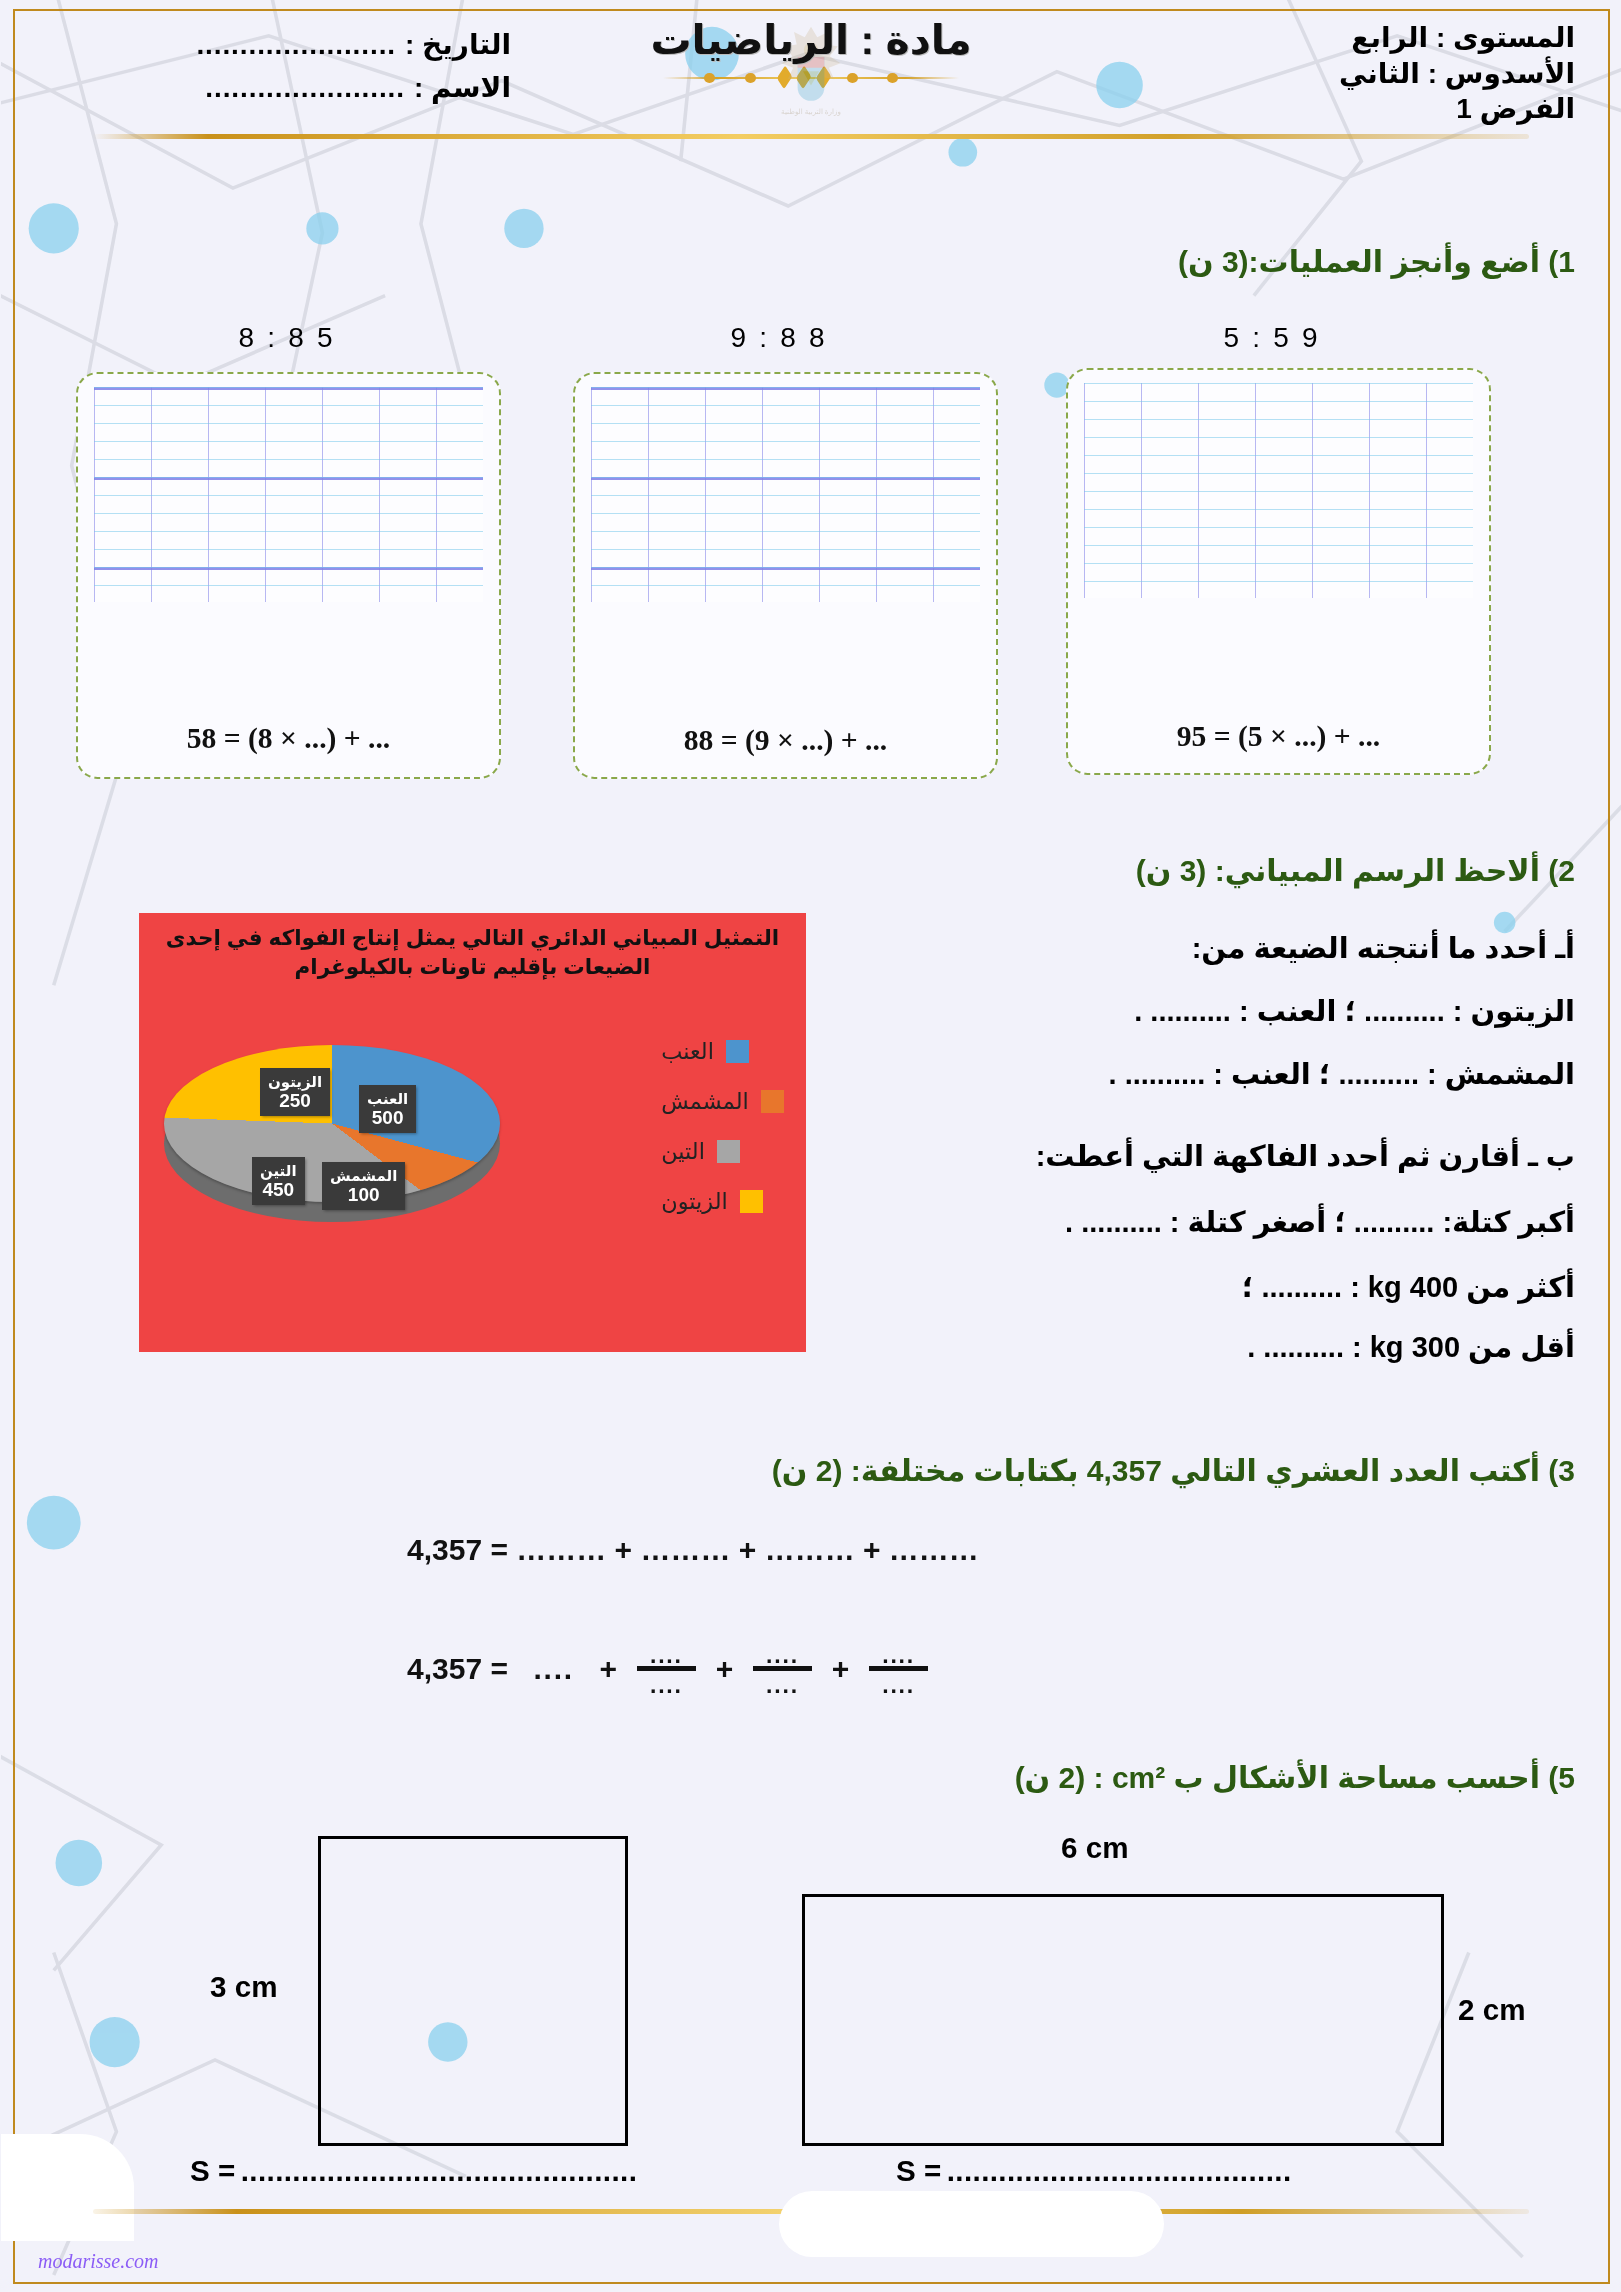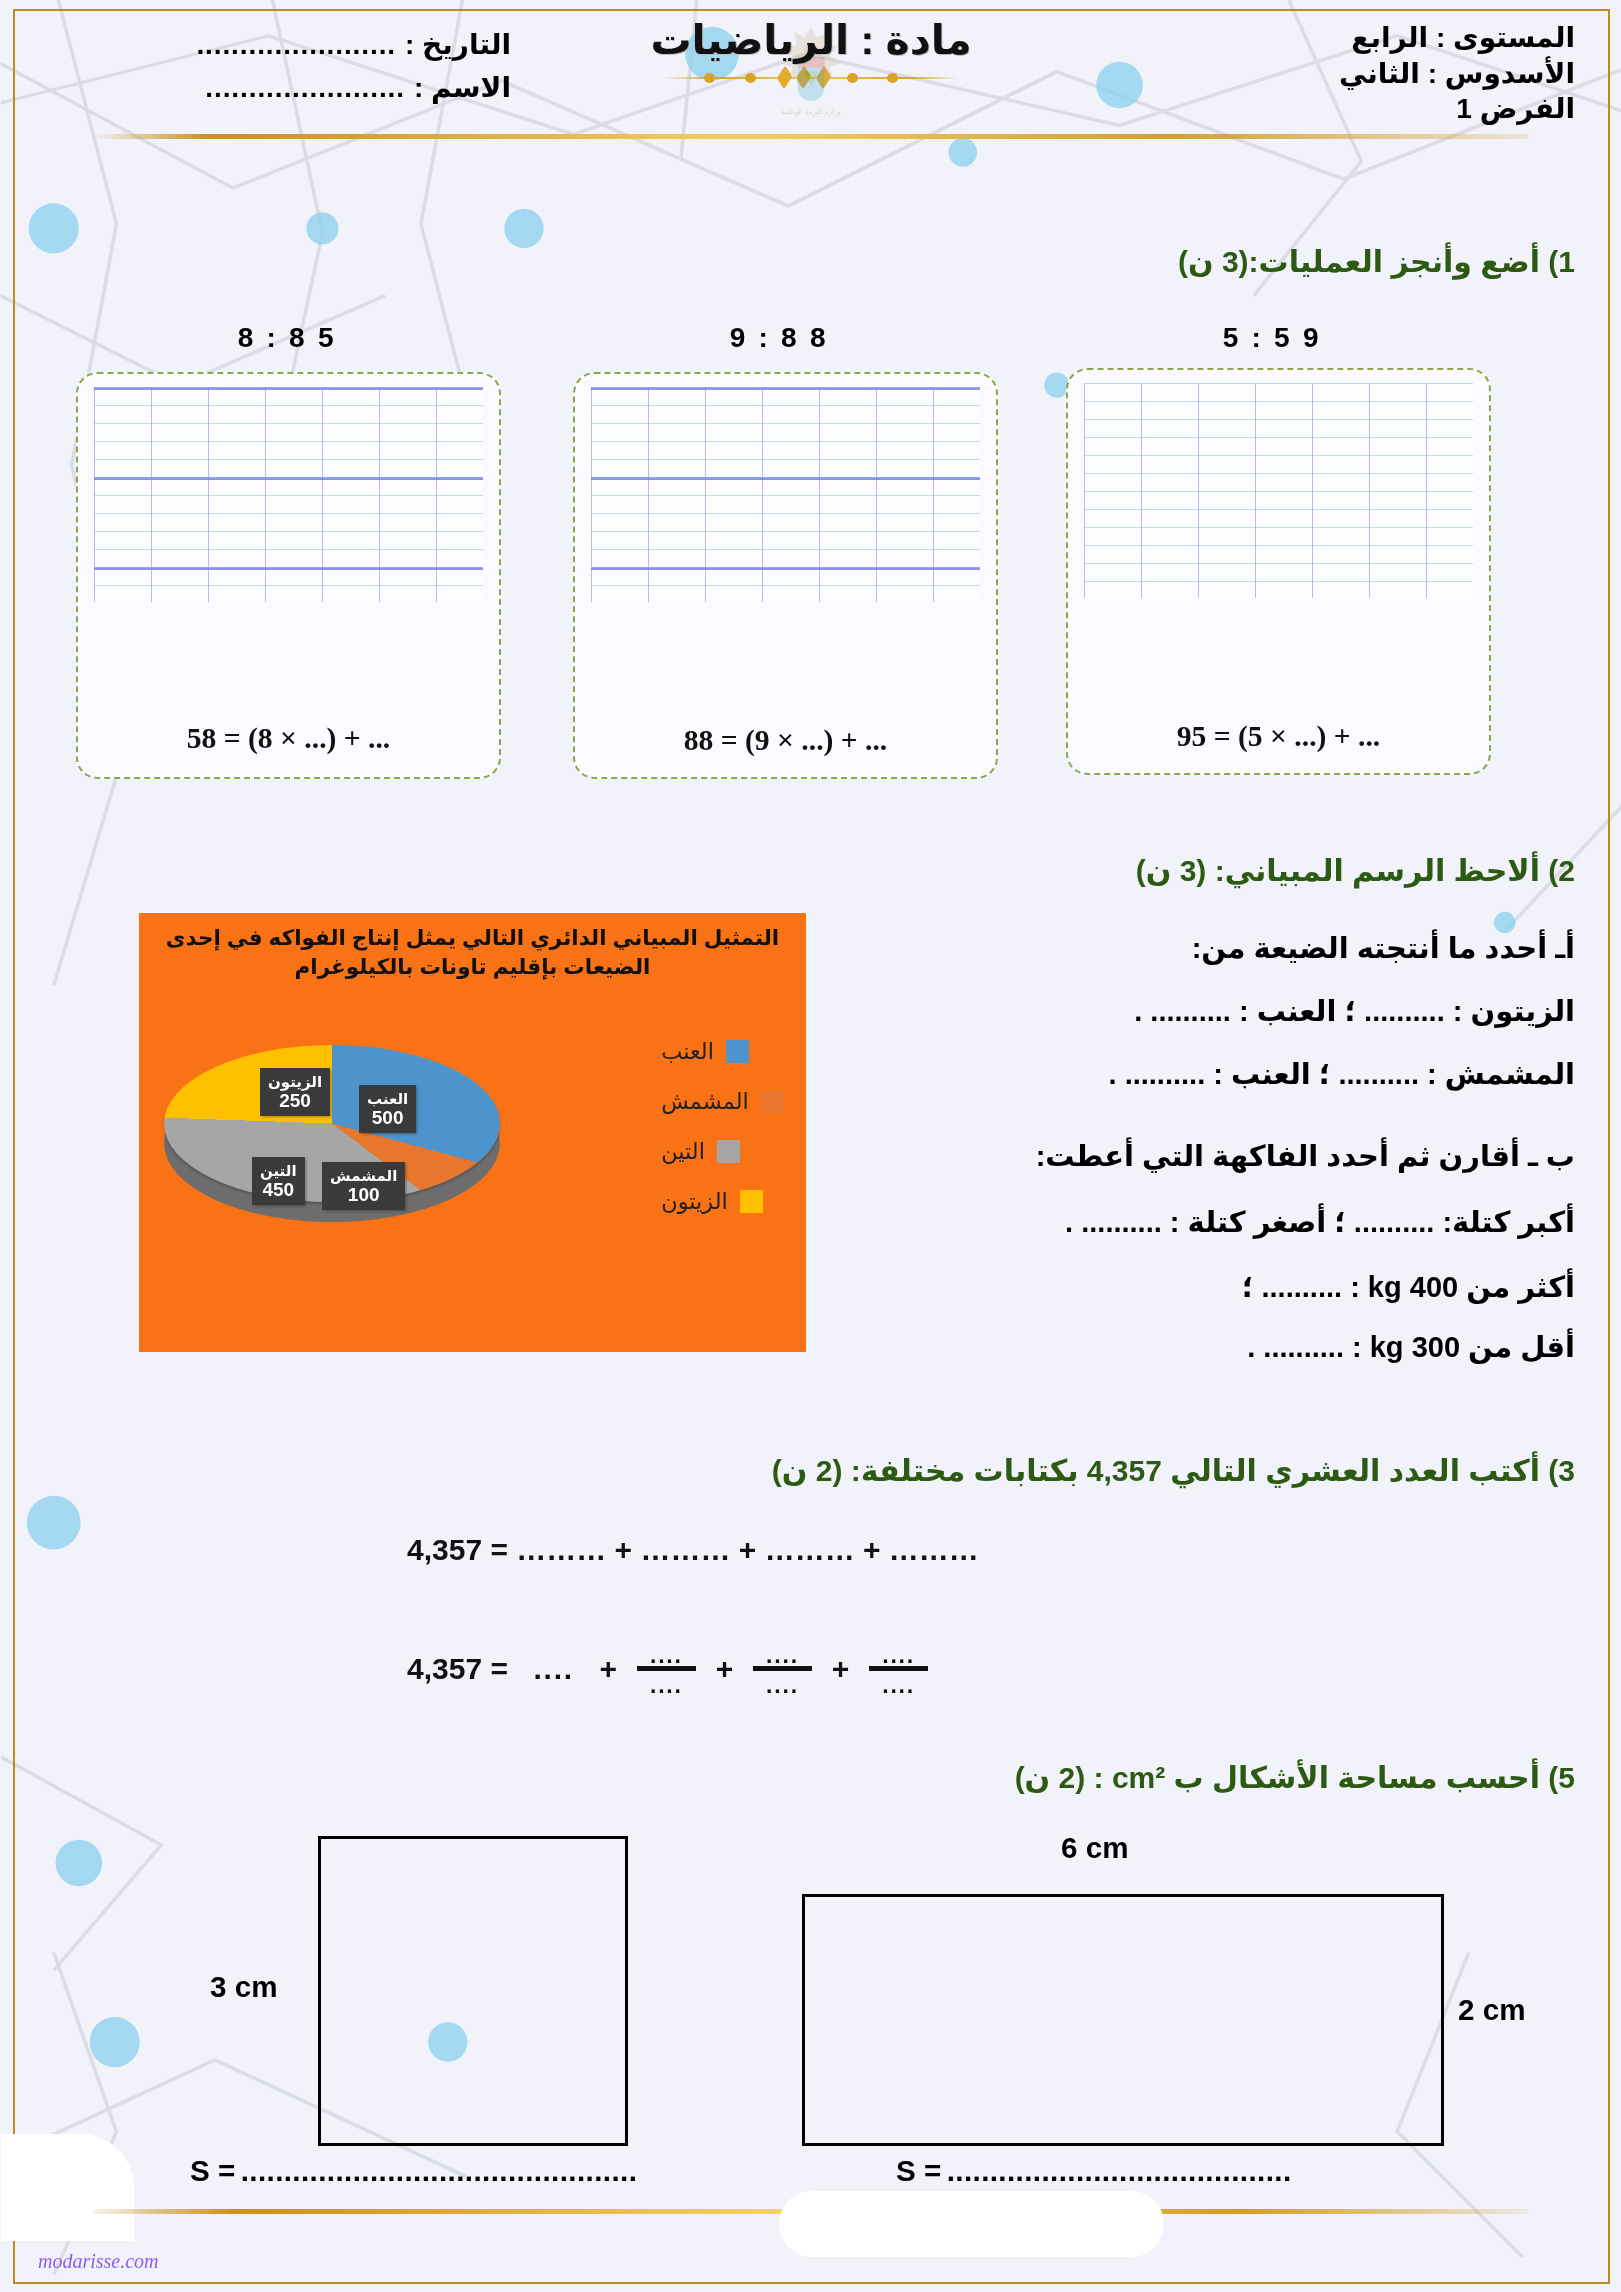--- a/index.html
+++ b/index.html
@@ -40,21 +40,21 @@
   .orn .o{position:absolute;top:5.4px;width:10.7px;height:9.9px;background:#dba22a;border-radius:50%;}
   .gold-rule{position:absolute;left:93px;right:93px;top:134px;height:4.5px;
     background:linear-gradient(90deg,rgba(201,145,26,0) 0%,#c9911a 8%,#f3cd62 45%,#d2a12b 75%,rgba(201,145,26,.15) 100%);
     border-radius:2.7px;}
 
   
   .ex-head{position:absolute;right:47px;font-weight:bold;color:#2c5a12;
     font-size:30px;white-space:nowrap;text-align:right;}
 
   
-  .op-label{position:absolute;font-weight:bold;font-size:28px;color:#000;
+  .op-label{position:absolute;font-weight:normal;font-size:28px;color:#000;
     letter-spacing:2.7px;text-align:center;}
   .grid-box{position:absolute;border:2.7px dashed #8aa84a;border-radius:21.5px;
     background:#fbfbff;}
   .grid-inner{position:absolute;left:16px;right:16px;top:12.5px;height:215px;
     background-color:#fdfdff;
     background-image:
       repeating-linear-gradient(to bottom,rgba(120,200,235,.55) 0 1.4px,transparent 1.4px 18px),
       repeating-linear-gradient(to right,rgba(126,126,232,.55) 0 1.4px,transparent 1.4px 57px);
   }
   .grid-inner.heavy{
@@ -62,21 +62,21 @@
       repeating-linear-gradient(to bottom,rgba(120,200,235,.55) 0 1.4px,transparent 1.4px 18px),
       repeating-linear-gradient(to bottom,rgba(126,126,232,.85) 0 2.7px,transparent 2.7px 90px),
       repeating-linear-gradient(to right,rgba(126,126,232,.55) 0 1.4px,transparent 1.4px 57px);
   }
   .eq{position:absolute;left:0;right:0;bottom:19.7px;text-align:center;
     font-family:"Liberation Serif","DejaVu Serif",serif;
     font-size:29.6px;color:#111;direction:ltr;font-weight:bold;}
   .eq .paren{font-size:36px;}
 
   
-  .chart-card{position:absolute;background:#f97316;overflow:hidden;}
+  .chart-card{position:absolute;background:#ef4444;overflow:hidden;}
   .chart-title{position:absolute;left:10.7px;right:10.7px;top:10.7px;
     text-align:center;font-weight:bold;font-size:21.5px;color:#111;line-height:1.35;}
   .pie-wrap{position:absolute;left:16px;top:116px;width:376px;height:184px;}
   .pie-side{position:absolute;left:9px;top:36px;width:336px;height:157px;
     border-radius:50%;background:#6d6d6d;}
   .pie-top{position:absolute;left:9px;top:16px;width:336px;height:157px;border-radius:50%;
     background:conic-gradient(from 0deg,
       #4d94cd 0deg 105deg,
       #e8762c 105deg 127deg,
       #a6a6a6 127deg 272deg,

